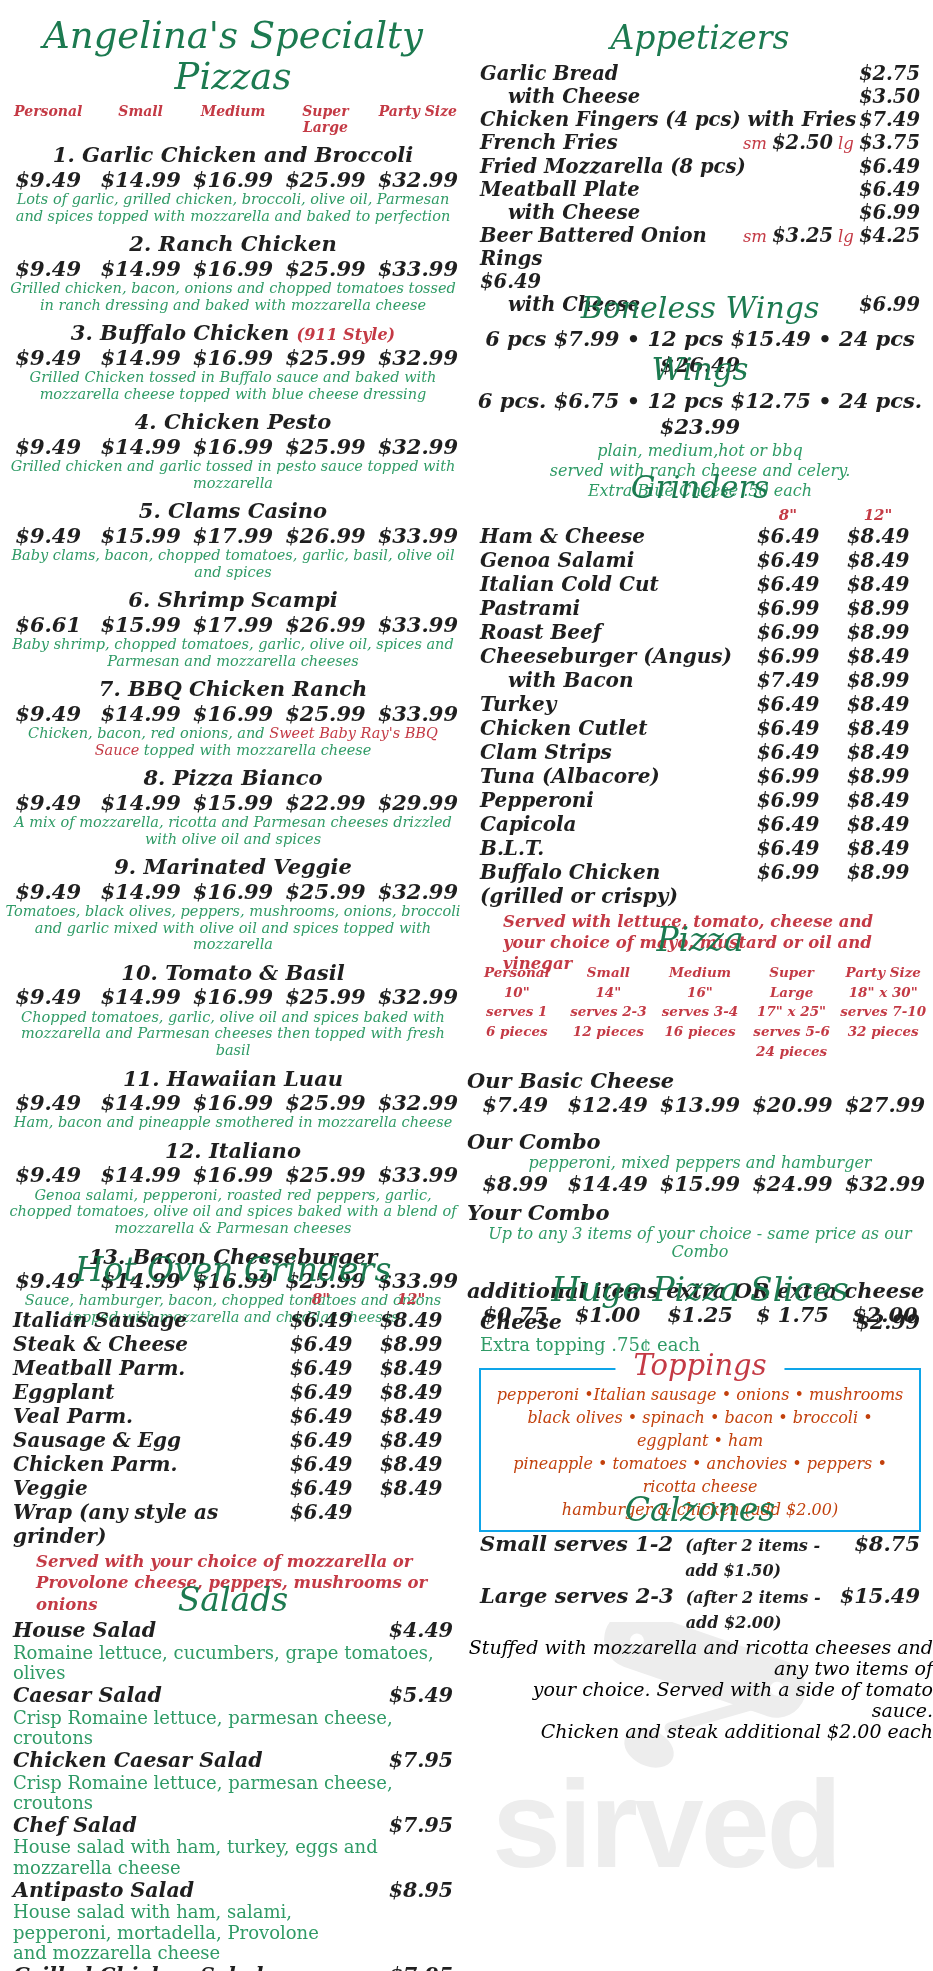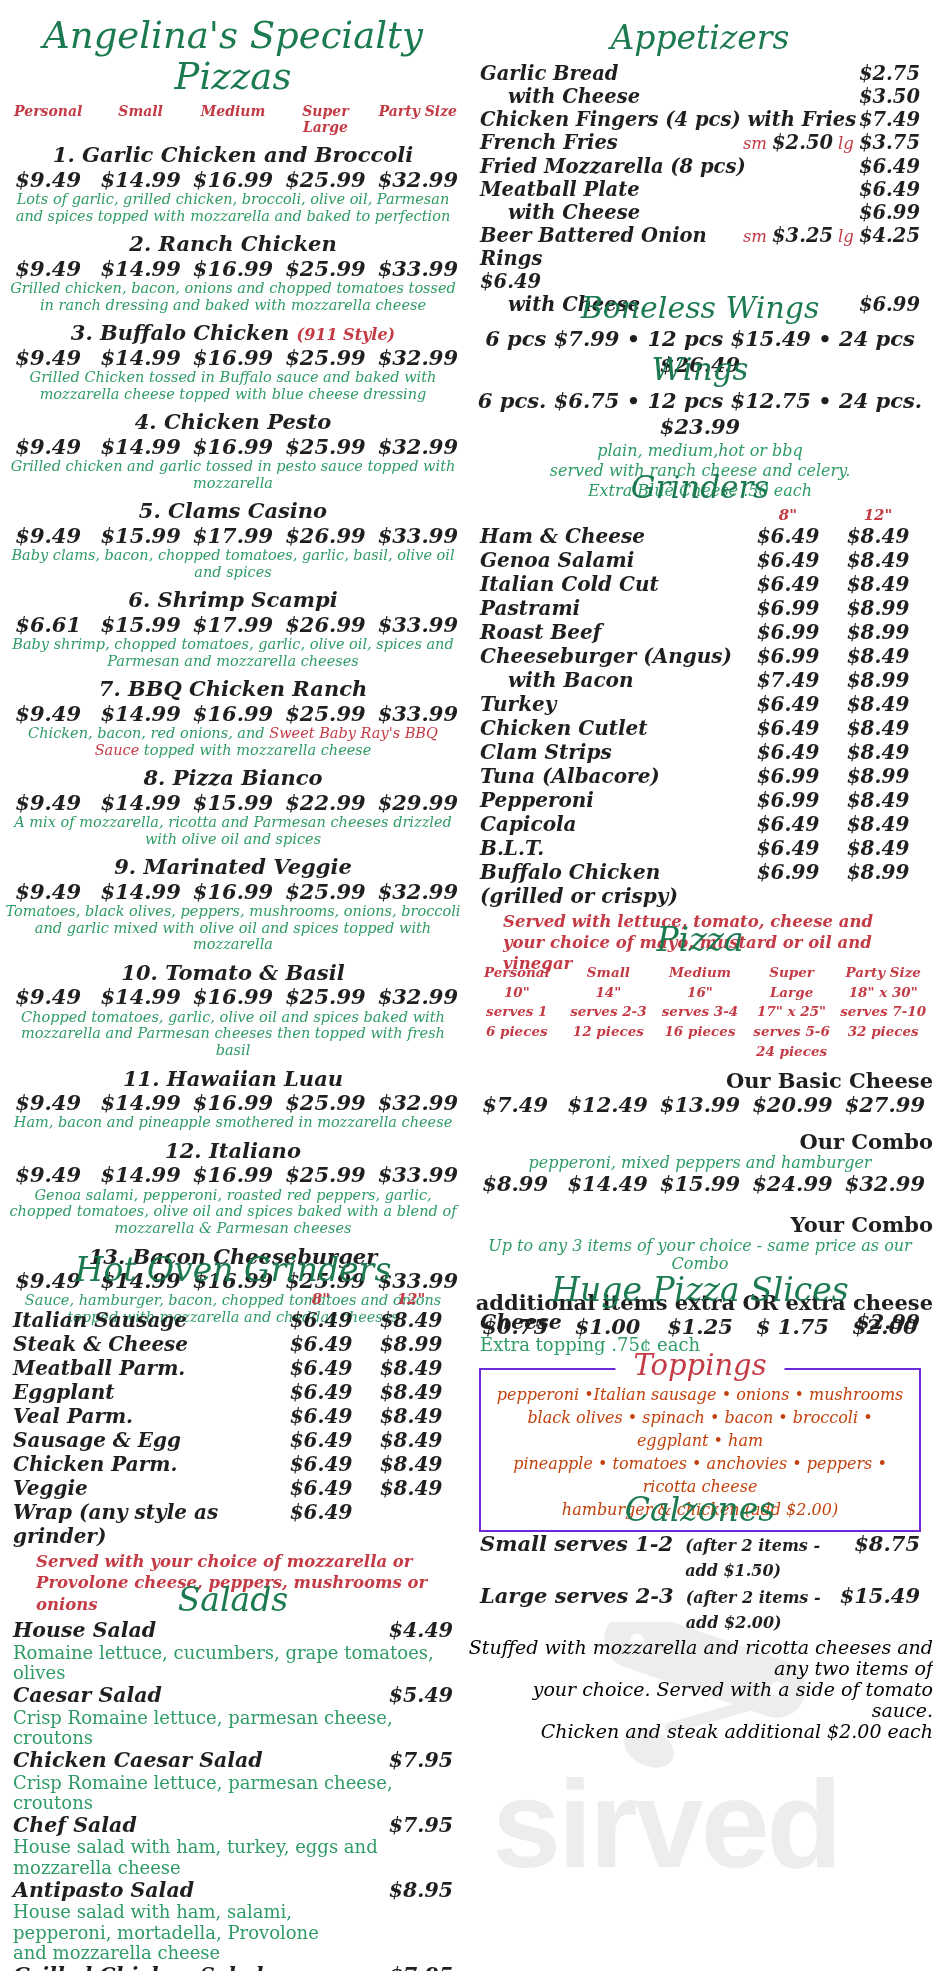--- a/index.html
+++ b/index.html
@@ -31,27 +31,27 @@
   .grow .c2{width:84px;text-align:center}
   .ghead{display:flex;padding:0 13px;margin-top:2px}
   .ghead .sp{flex:1}
   .ghead .c1{width:96px;text-align:center}
   .ghead .c2{width:84px;text-align:center}
   .ghead span{color:#c43a45;font-weight:bold;font-style:italic;font-size:15px}
   .bw{text-align:center;font-weight:bold;font-style:italic;font-size:21px;color:#1f1f1f;line-height:1.25;margin-top:2px}
   .pzc{display:flex;padding:0 4px;margin-top:5px}
   .pzc>div{flex:1;text-align:center;color:#c43a45;font-weight:bold;font-style:italic;font-size:13.5px;line-height:1.45}
   .pzc span{display:block}
-  .sub{text-align:right;font-weight:bold;font-size:21px;color:#1f1f1f;margin-top:7px;line-height:1.2}
+  .sub{text-align:left;font-weight:bold;font-style:italic;font-size:21px;color:#1f1f1f;margin-top:7px;line-height:1.2}
   .srow{display:flex;align-items:baseline;padding:0 13px}
   .sname{flex:1;font-weight:bold;font-style:italic;font-size:20.5px;color:#1f1f1f;line-height:1.15}
   .sprice{font-weight:bold;font-style:italic;font-size:20.5px;color:#1f1f1f}
   .sdesc{padding:0 13px;color:#2f9b66;font-size:18px;line-height:1.12}
   .cdesc{text-align:right;color:#000000;font-style:italic;font-size:19px;line-height:21px}
-  .topbox{position:relative;border:2px solid #6d28d9;margin:0 12px;padding:13px 12px 9px}
+  .topbox{position:relative;border:2px solid #0ea5e9;margin:0 12px;padding:13px 12px 9px}
   .topttl{position:absolute;top:-19px;left:50%;transform:translateX(-50%);background:#fff;padding:0 18px;color:#c43a45;font-style:italic;font-size:29px;line-height:1;white-space:nowrap}
   .topline{text-align:center;color:#c2410c;font-style:italic;font-size:16px;line-height:23px}
   .czrow{display:flex;align-items:baseline;padding:0 13px;font-weight:bold;font-style:italic;color:#1f1f1f;line-height:25px}
   .czn{font-size:21px}.czx{font-size:16px;margin-left:12px;flex:1}.czp{font-size:21px}
   #wmicon{position:absolute;left:585px;top:1622px;z-index:0}
   #wmtext{position:absolute;left:492px;top:1762px;font-family:"Liberation Sans",sans-serif;font-weight:bold;font-size:124px;letter-spacing:-3px;color:#ededed;z-index:0;line-height:1}
 </style>
 </head>
 <body>
 
@@ -527,21 +527,21 @@
     </div>
     <div class="sub" style="margin-top:12px">Our Combo</div>
     <div class="desc" style="font-size:16px">pepperoni, mixed peppers and hamburger</div>
     <div class="r5 pr">
       <span>$8.99</span>
         <span>$14.49</span>
         <span>$15.99</span>
         <span>$24.99</span>
         <span>$32.99</span>
     </div>
-    <div class="sub" style="margin-top:16px">Your Combo</div>
+    <div class="sub" style="margin-top:4px">Your Combo</div>
     <div class="desc" style="font-size:16px">Up to any 3 items of your choice - same price as our Combo</div>
     <div class="sub" style="margin-top:16px">additional items extra OR extra cheese</div>
     <div class="r5 pr">
       <span>$0.75</span>
         <span>$1.00</span>
         <span>$1.25</span>
         <span>$ 1.75</span>
         <span>$2.00</span>
     </div>
   </section>

